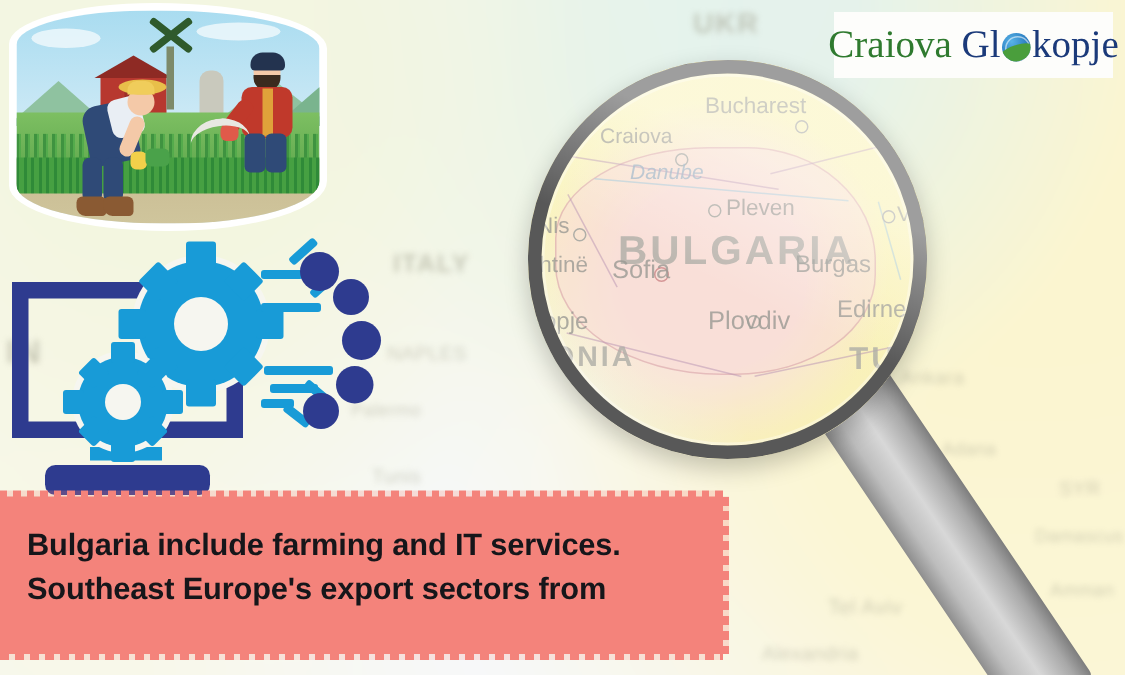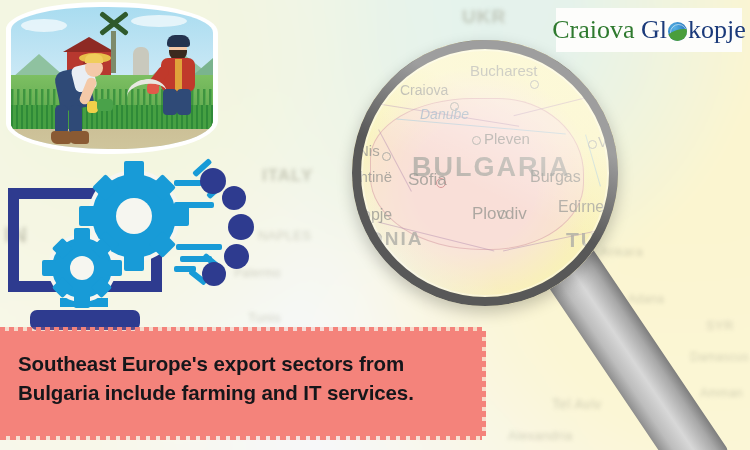--- a/index.html
+++ b/index.html
@@ -300,22 +300,22 @@
     <div class="circ" style="left:196px;top:0px;width:26px;height:26px;"></div>
     <div class="circ" style="left:218px;top:18px;width:24px;height:24px;"></div>
     <div class="circ" style="left:224px;top:46px;width:26px;height:26px;"></div>
     <div class="circ" style="left:220px;top:76px;width:25px;height:25px;"></div>
     <div class="circ" style="left:198px;top:94px;width:24px;height:24px;"></div>
   </div>
 
   <div class="banner">
     <div class="edge"></div>
     <div class="caption">
+      <div>Bulgaria include farming and IT services.</div>
       <div>Southeast Europe's export sectors from</div>
-      <div>Bulgaria include farming and IT services.</div>
     </div>
   </div>
 
   <div class="logo">
     <span class="logo-txt"><span class="lg-a">Craiova</span><span>&nbsp;</span><span class="lg-b">Gl</span><span class="globe"></span><span class="lg-b">kopje</span></span>
   </div>
 
 </div>
 
 </body></html>

